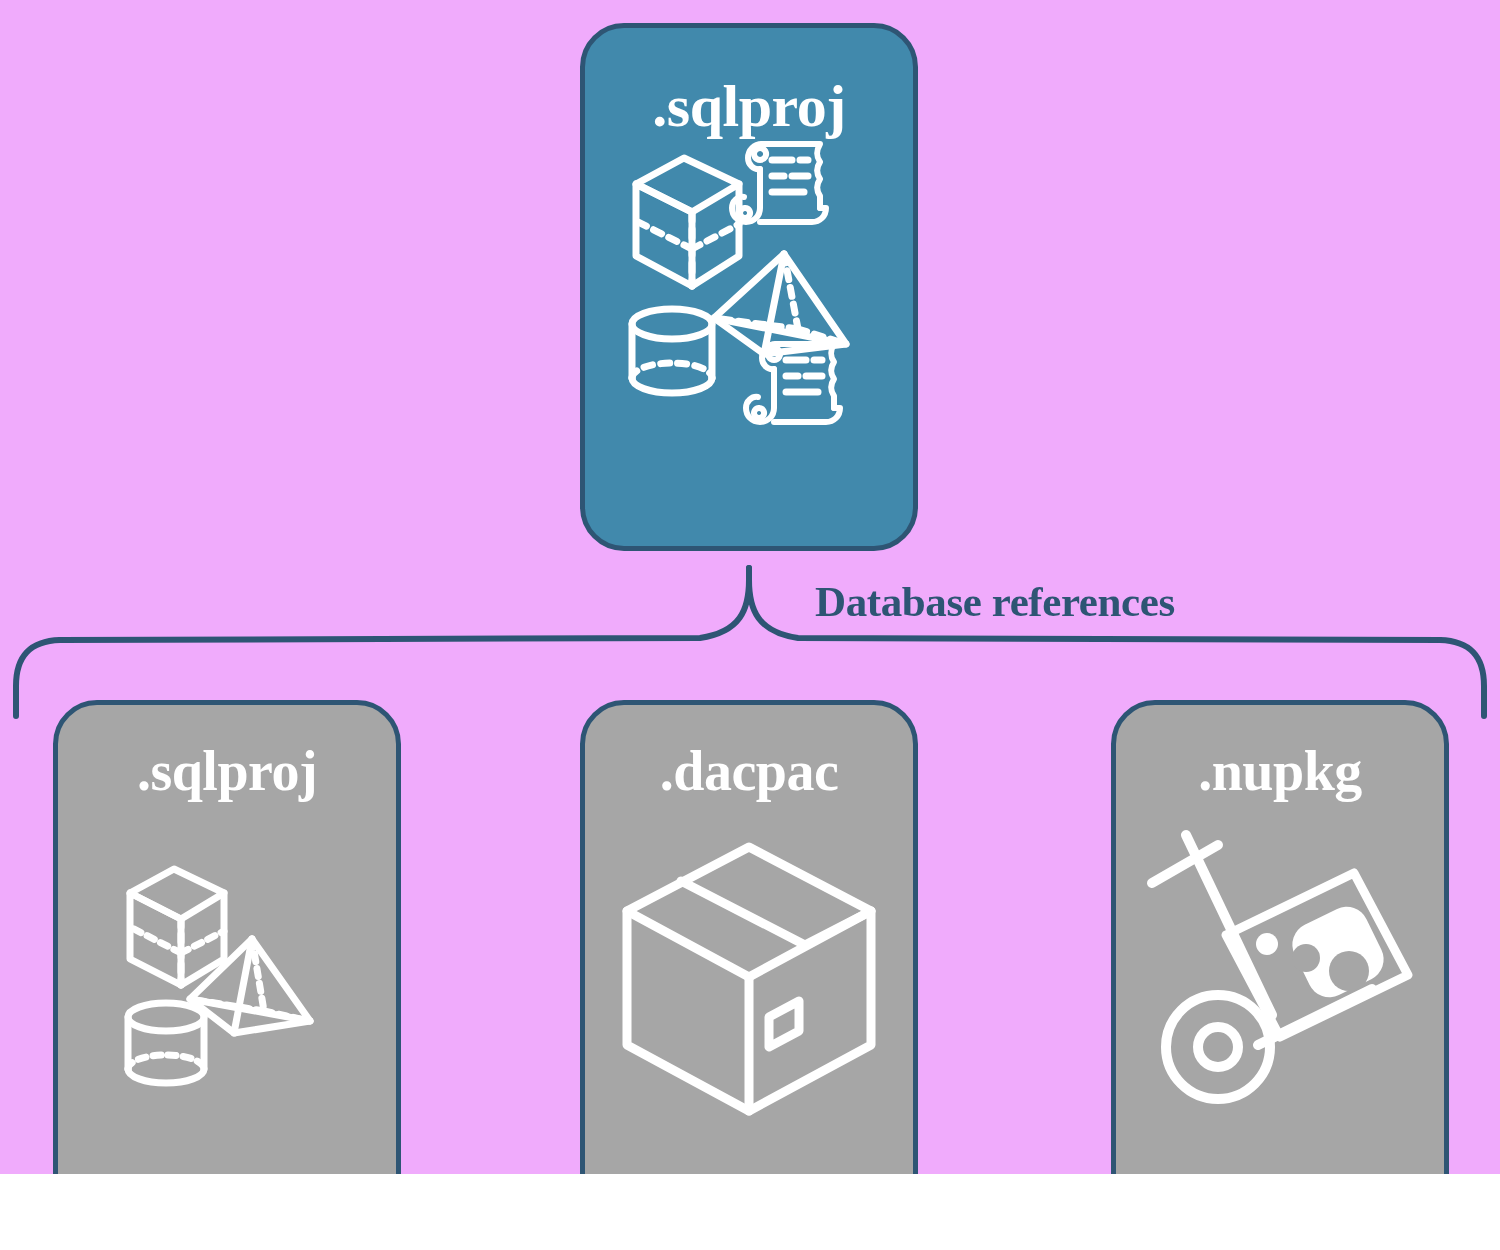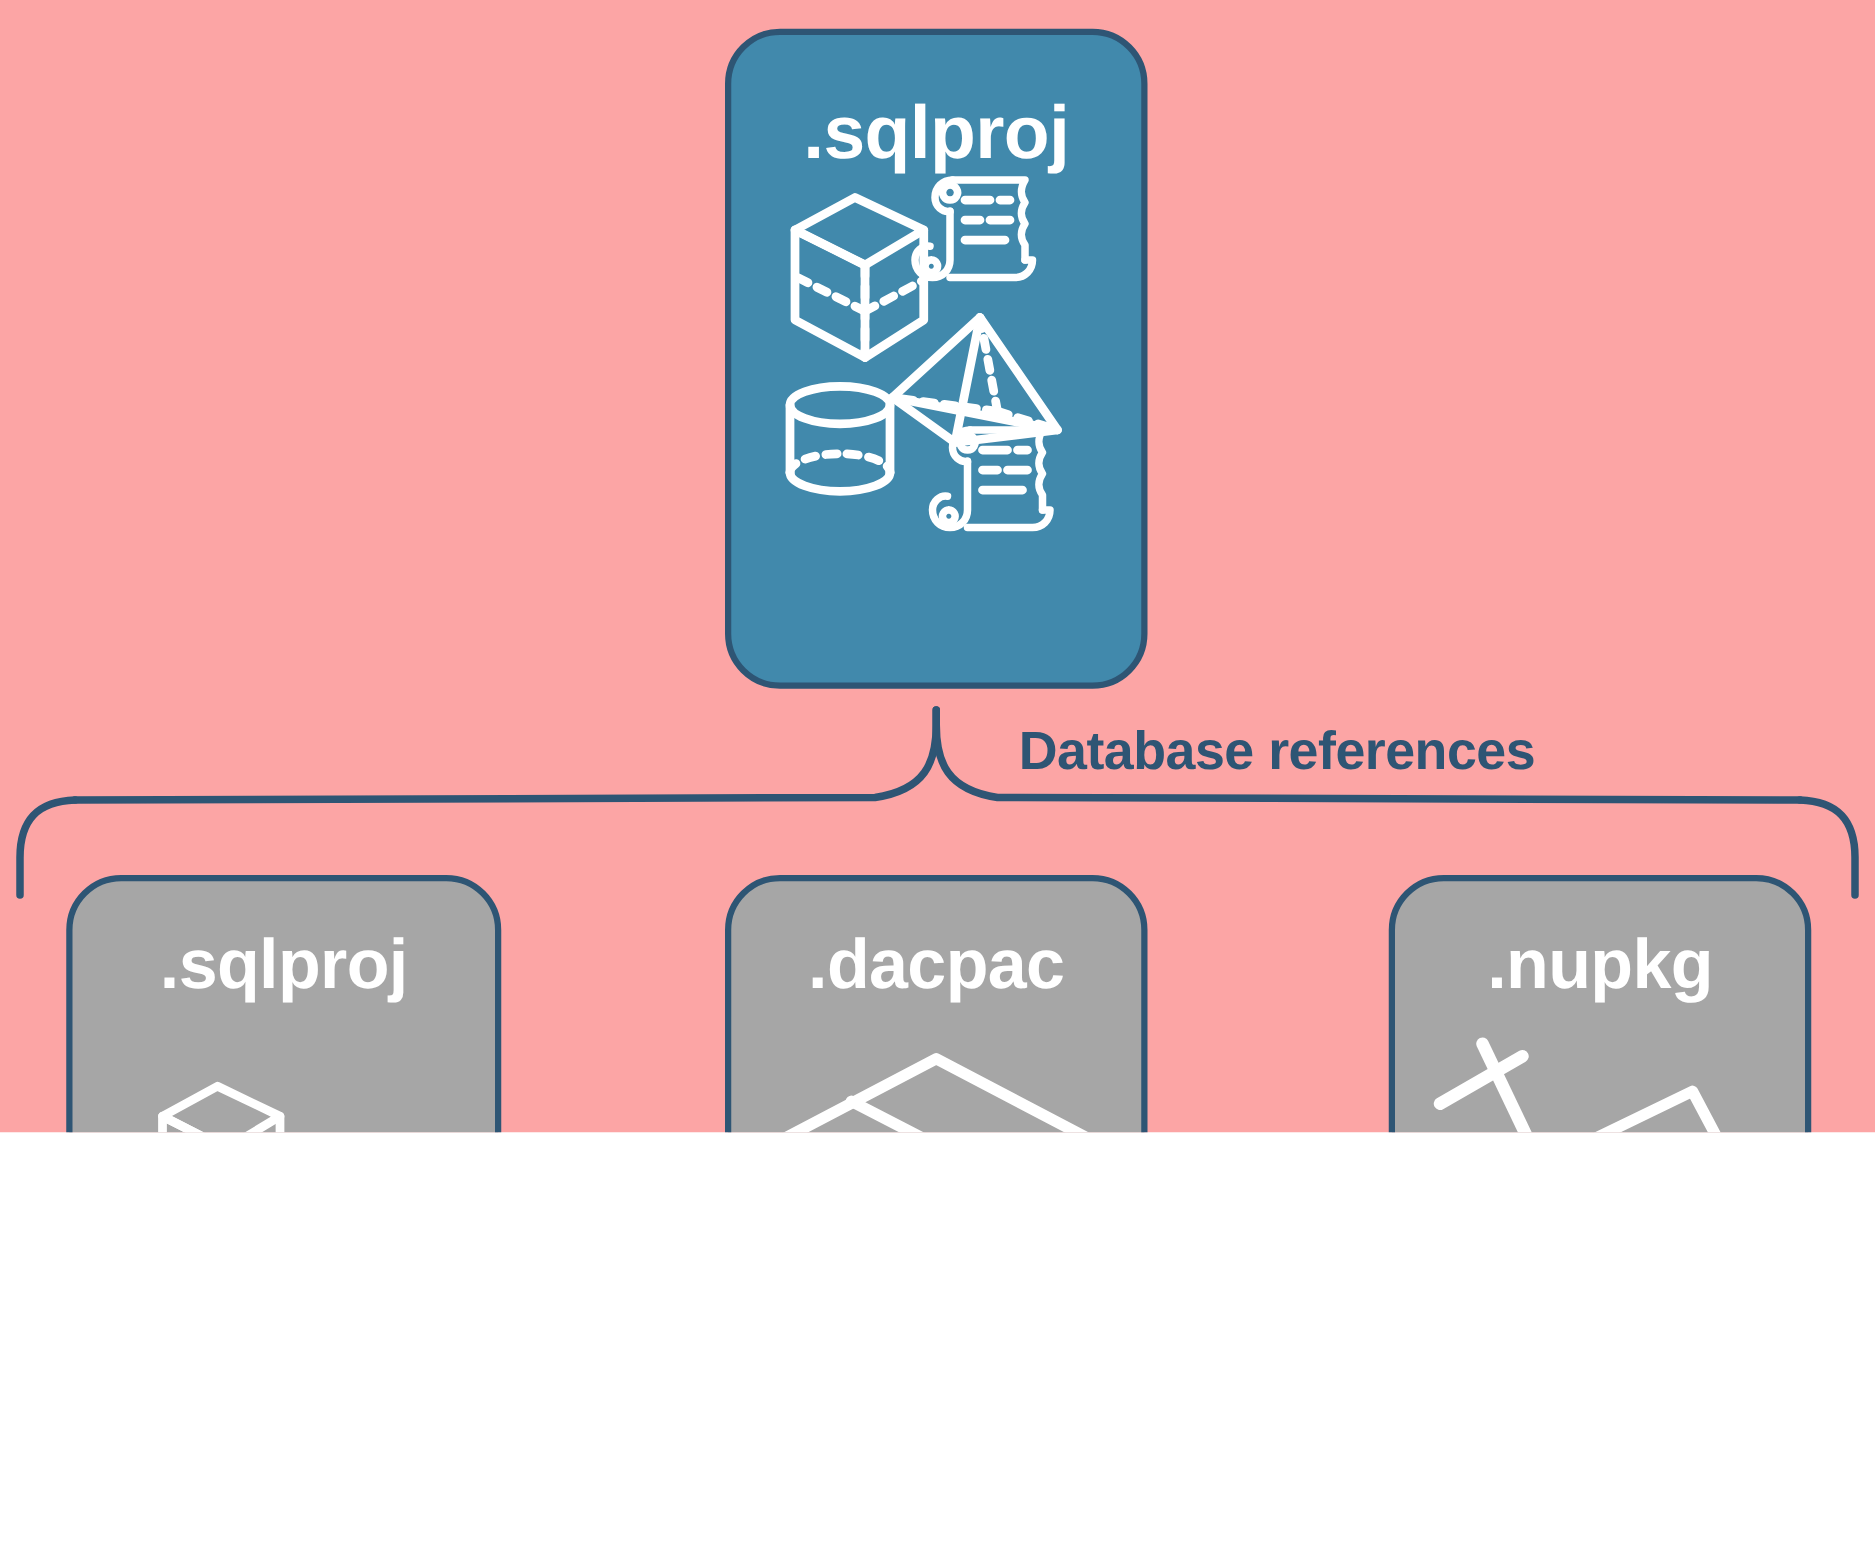--- a/index.html
+++ b/index.html
@@ -6,23 +6,24 @@
     margin: 0;
     padding: 0;
     background: #ffffff;
   }
   body {
     font-family: "Liberation Sans", sans-serif;
   }
   #canvas {
     position: relative;
     width: 1500px;
-    height: 906px;
-    background: #fca5a5;
+    height: 1174px;
+    background: #f0abfc;
     overflow: hidden;
+    font-family: Liberation Serif, serif;
   }
 
   
   .card {
     position: absolute;
     box-sizing: border-box;
     border-radius: 44px;
     border: 5px solid #2e5574;
     display: flex;
     flex-direction: column;

